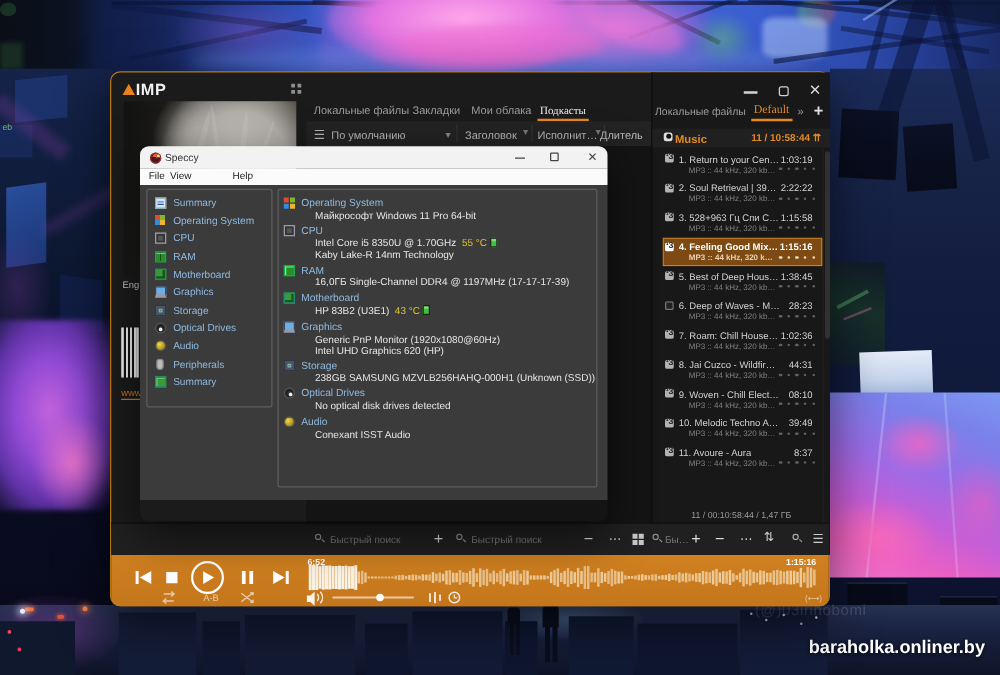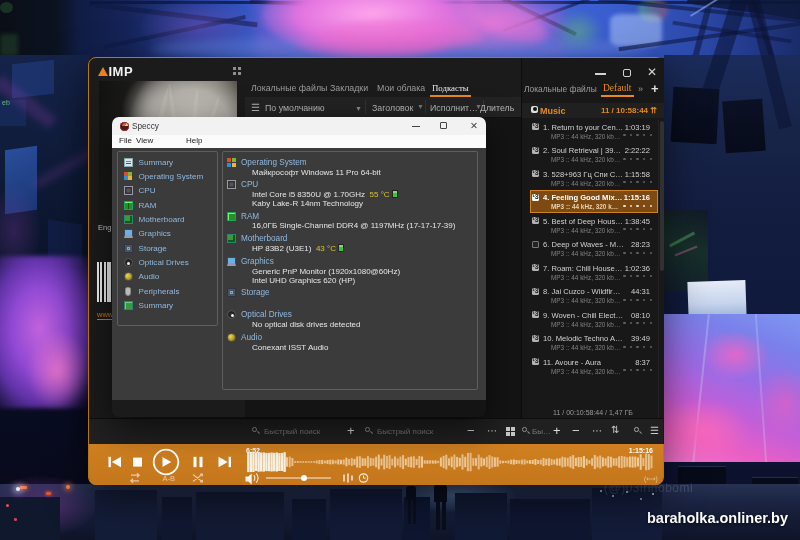--- a/index.html
+++ b/index.html
@@ -695,20 +695,21 @@
           <div class="sec" style="top:105.0px">
             <i class="si" style="background:#6ab0e8;border:1px solid #445;border-bottom:3px solid #99a"></i>
             <span class="sh">Graphics</span>
           </div>
           <div class="sv" style="top:114.5px">Generic PnP Monitor (1920x1080@60Hz)</div>
           <div class="sv" style="top:124.0px">Intel UHD Graphics 620 (HP)</div>
           <div class="sec" style="top:136.0px">
             <i class="si" style="background:#566;border:1px solid #334;box-shadow:inset 0 0 0 2px #445566,inset 0 0 0 3px #8aa"></i>
             <span class="sh">Storage</span>
           </div>
+          <div class="sv" style="top:145.5px">238GB SAMSUNG MZVLB256HAHQ-000H1 (Unknown (SSD))</div>
           <div class="sec" style="top:158.3px">
             <i class="si round" style="background:#333;border:1px solid #555;box-shadow:inset 0 0 0 2px #222">
               <b class="dot" style="background:#eee"></b>
             </i>
             <span class="sh">Optical Drives</span>
           </div>
           <div class="sv" style="top:167.5px">No optical disk drives detected</div>
           <div class="sec" style="top:181.3px">
             <i class="si round" style="background:radial-gradient(circle at 35% 35%,#f0d84a,#8a6a10);border:1px solid #554"></i>
             <span class="sh">Audio</span>

